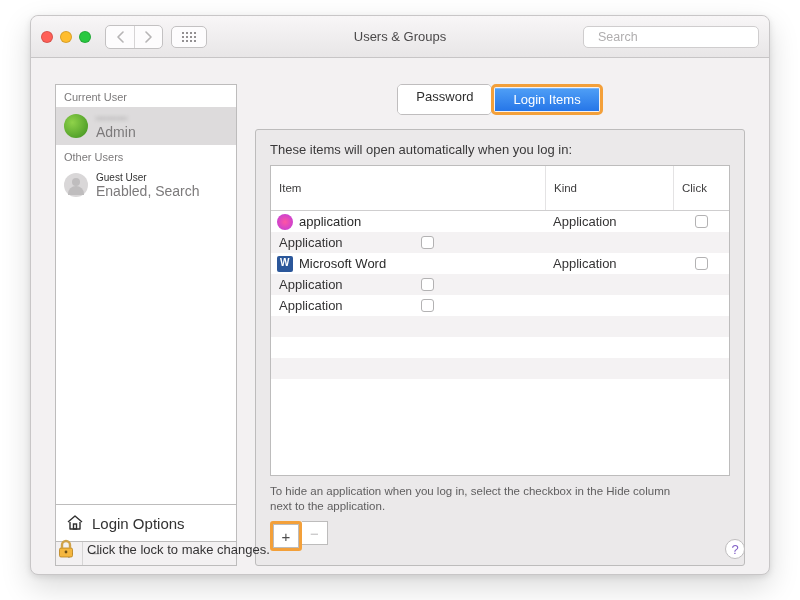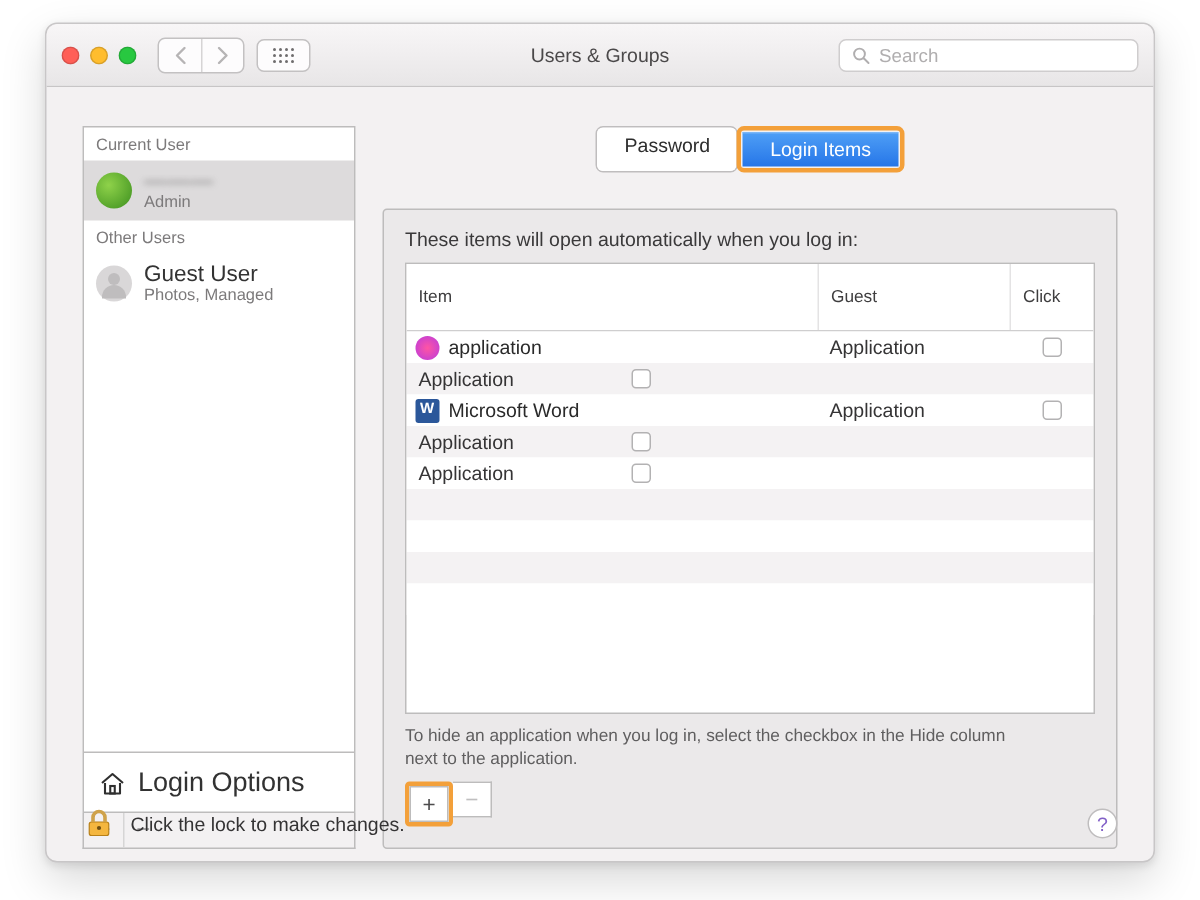--- a/index.html
+++ b/index.html
@@ -26,49 +26,49 @@
   .traffic { display: flex; gap: 7px; margin-right: 6px; }
   .tl { width: 12px; height: 12px; border-radius: 50%; border: 0.5px solid rgba(0,0,0,0.15); }
   .tl.r { background: #ff5f57; } .tl.y { background: #ffbd2e; } .tl.g { background: #28c840; }
   .nav-group { display:flex; border:1px solid #c3c1c2; border-radius:5px; overflow:hidden; background:#fdfcfd; }
   .nav-btn { width:28px; height:22px; display:flex; align-items:center; justify-content:center; color:#9a9899; }
   .nav-btn + .nav-btn { border-left:1px solid #d6d4d5; }
   .grid-btn { width:36px; height:22px; border:1px solid #c3c1c2; border-radius:5px; background:#fdfcfd; display:flex; align-items:center; justify-content:center; }
   .grid-dots { display:grid; grid-template-columns:repeat(4,2px); grid-template-rows:repeat(3,2px); gap:2px; }
   .grid-dots span { width:2px; height:2px; background:#6f6d6e; border-radius:50%; }
   .title { position:absolute; left:0; right:0; text-align:center; font-size:13px; color:#4b494a; pointer-events:none; }
-  .searchbox { margin-left:auto; width:200px; height:22px; border:1px solid #cfcdce; border-radius:5px; background:#fff; display:flex; align-items:center; padding:0 8px; gap:6px; color:#a4a2a3; }
+  .searchbox { margin-left:auto; width:176px; height:22px; border:1px solid #cfcdce; border-radius:5px; background:#fff; display:flex; align-items:center; padding:0 8px; gap:6px; color:#a4a2a3; }
   .searchbox input { border:none; outline:none; flex:1; font-size:12.5px; background:transparent; color:#555;}
   .searchbox input::placeholder { color:#b0aeaf; }
   
   .body { flex:1; position:relative; padding: 26px 24px 8px 24px; display:flex; gap:18px; }
   
   .sidebar { width:182px; display:flex; flex-direction:column; }
   .side-box { flex:1; border:1px solid #bdbcbc; background:#fff; display:flex; flex-direction:column; }
   .side-header { font-size:11px; color:#7c7a7b; padding:6px 8px 4px; }
   .side-row { display:flex; align-items:center; gap:8px; padding:5px 8px; }
   .side-row.selected { background:#dddbdc; }
   .avatar { width:24px; height:24px; border-radius:50%; flex-shrink:0; }
   .avatar.gr { background: radial-gradient(circle at 35% 35%, #8fd24a, #3c8f1e); }
   .avatar.gray { background:#d9d7d8; position:relative; }
   .avatar.gray::before { content:""; position:absolute; top:5px; left:8px; width:8px; height:8px; border-radius:50%; background:#bfbdbe; }
   .avatar.gray::after { content:""; position:absolute; bottom:2px; left:4px; width:16px; height:9px; border-radius:8px 8px 0 0; background:#bfbdbe; }
   .uname-wrap { display:flex; flex-direction:column; line-height:1.15; }
-  .uname { font-size:15px; color:#333; }
+  .uname { font-size:10px; color:#333; }
   .uname.blur { filter: blur(2.2px); letter-spacing:.5px; color:#6b6a6a; }
-  .urole { font-size:11px; color:#7c7a7b; }
-  .login-options { border-top:1px solid #bdbcbc; padding:9px 10px; display:flex; align-items:flex-end; gap:8px; font-size:18px; color:#323232; }
+  .urole { font-size:14px; color:#7c7a7b; }
+  .login-options { border-top:1px solid #bdbcbc; padding:9px 10px; display:flex; align-items:center; gap:8px; font-size:15px; color:#323232; }
   .house { width:18px; height:18px; position:relative; }
   .house svg { width:18px; height:18px; }
   .side-foot { height:24px; border:1px solid #bdbcbc; border-top:none; display:flex; }
   .sf-btn { width:26px; display:flex; align-items:center; justify-content:center; color:#9a999a; font-size:16px; }
   .sf-btn + .sf-btn { border-left:1px solid #d6d5d5; }
   
   .main { flex:1; display:flex; flex-direction:column; }
-  .tabs { display:flex; justify-content:center; margin-bottom:24px; }
+  .tabs { display:flex; justify-content:center; margin-bottom:14px; }
   .tabgroup { display:flex; border:1px solid #bfbdbe; border-radius:5px; overflow:hidden; }
   .tab { padding:4px 18px; font-size:13px; cursor:default; }
   .tab.inactive { background:#fff; color:#2d2d2d; }
   .tab.active { background: linear-gradient(#4f9ff6,#2676e8); color:#fff; box-shadow: inset 0 1px 0 rgba(255,255,255,.25); }
   .highlight-tab { border:3px solid #f3a03a; border-radius:5px; padding:1px; margin-left:-1px; }
   .panel { border:1px solid #bdbcbc; background:#ebe9ea; border-radius:3px; padding:12px 14px 14px; flex:1; display:flex; flex-direction:column; }
   .panel-title { font-size:13px; color:#3a393a; margin-bottom:8px; }
   .tablewrap { border:1px solid #bdbcbc; background:#fff; flex:1; display:flex; flex-direction:column; overflow:hidden; }
   .thead { display:flex; background:#fff; border-bottom:1px solid #cfcecf; font-size:11.5px; color:#3e3d3e; }
   .th { padding:16px 8px; }
@@ -154,21 +154,21 @@
           <div class="uname-wrap">
             <span class="uname blur">———</span>
             <span class="urole">Admin</span>
           </div>
         </div>
         <div class="side-header">Other Users</div>
         <div class="side-row">
           <div class="avatar gray"></div>
           <div class="uname-wrap">
             <span class="uname">Guest User</span>
-            <span class="urole">Photos, Managed</span>
+            <span class="urole">Enabled, Search</span>
           </div>
         </div>
         <div style="flex:1"></div>
         <div class="login-options">
           <span class="house">
             <svg viewBox="0 0 18 18">
                 <path d="M2 8 L9 2 L16 8 M4 8 V15 H14 V8" fill="none" stroke="#2f2f2f" stroke-width="1.4" stroke-linejoin="round"></path>
                 <rect x="7.5" y="10" width="3" height="5" fill="none" stroke="#2f2f2f" stroke-width="1.4"></rect>
               </svg>
           </span>
@@ -189,21 +189,21 @@
         <div class="highlight-tab">
           <div class="tab active">Login Items</div>
         </div>
       </div>
 
       <div class="panel">
         <div class="panel-title">These items will open automatically when you log in:</div>
         <div class="tablewrap">
           <div class="thead">
             <div class="th c1">Item</div>
-            <div class="th c2">Guest</div>
+            <div class="th c2">Kind</div>
             <div class="th c3">Click</div>
           </div>
           <div class="tbody" id="tbody">
               <div class="trow">
                 <div class="c1">
                   <span class="app-icon" style="background: radial-gradient(circle at 50% 50%, #ff55a3, #b93adf); border-radius:50%;"></span>
                   <span>application</span>
                 </div>
                 <div class="c2">Application</div>
                 <div class="c3">

